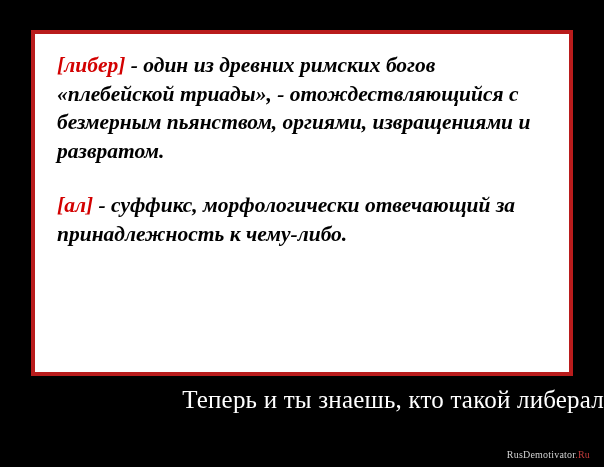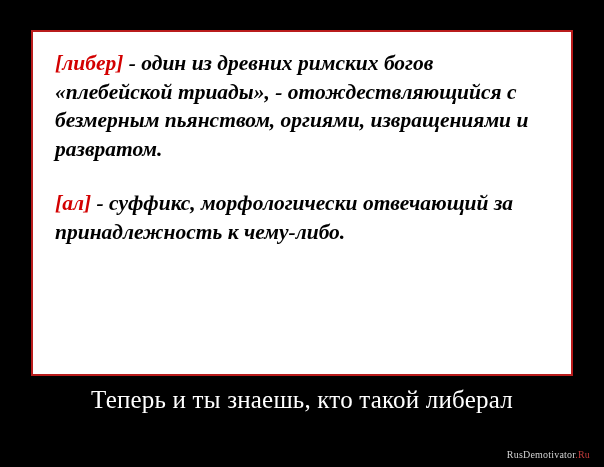--- a/index.html
+++ b/index.html
@@ -20,21 +20,21 @@
     background: #000000;
     box-sizing: border-box;
   }
   .card {
     position: absolute;
     left: 31px;
     top: 30px;
     width: 542px;
     height: 346px;
     background: #ffffff;
-    border: 2px solid #b91c1c;
+    border: 4px solid #b91c1c;
     box-sizing: border-box;
     overflow: hidden;
   }
   .card-inner {
     padding: 17px 20px 10px 22px;
   }
   .para {
     font-family: "Liberation Serif", serif;
     font-style: italic;
     font-weight: bold;
@@ -49,21 +49,21 @@
   .kw {
     color: #d30000;
     font-style: italic;
     font-weight: bold;
   }
   .caption {
     position: absolute;
     left: 0;
     top: 386px;
     width: 604px;
-    text-align: center;
+    text-align: right;
     color: #ffffff;
     font-family: "Liberation Serif", serif;
     font-size: 25px;
     font-weight: normal;
     letter-spacing: 0.2px;
     white-space: nowrap;
   }
   .watermark {
     position: absolute;
     right: 14px;

